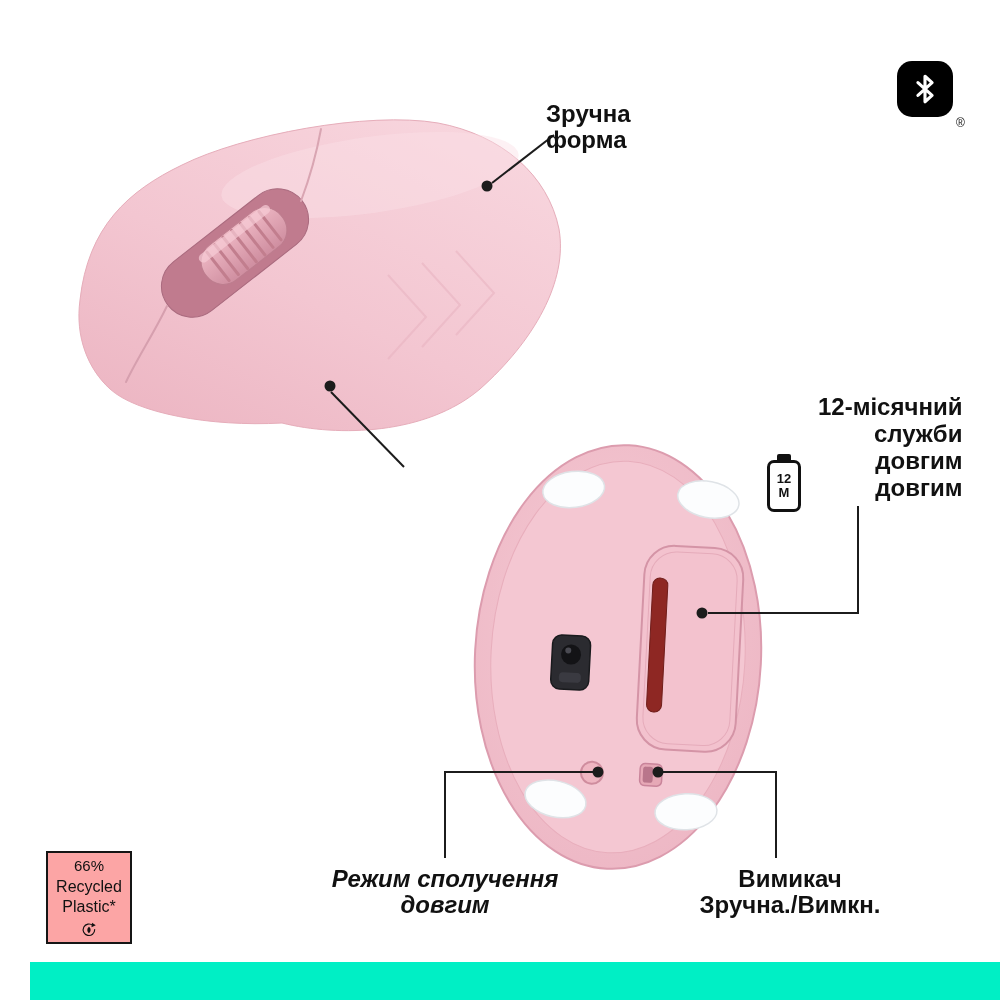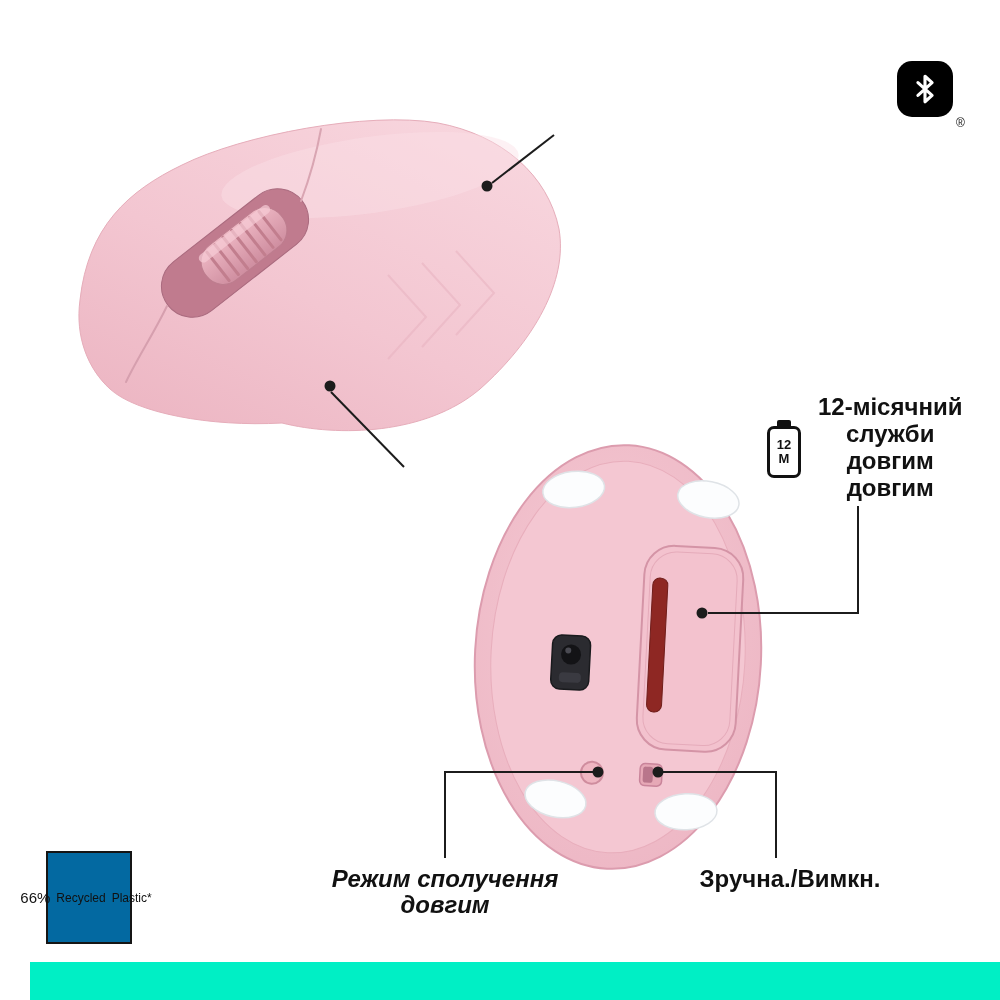--- a/index.html
+++ b/index.html
@@ -18,48 +18,48 @@
   .callout-line{ stroke: var(--color-callout_line, #1c1c1c); stroke-width:2; fill:none; }
   .callout-dot { fill: var(--color-callout_line, #161616); }
   .accent-bar  { position:absolute; left:30px; top:962px; width:970px; height:38px;
                  background: var(--color-accent_bar, #00efc5); }
 
   .callout {
     position:absolute; font-weight:700; font-size:24px; line-height:26px; color:#111;
     letter-spacing:0;
   }
   .callout.center { text-align:center; }
-  .callout.right-block { text-align:center; line-height:27px; }
+  .callout.right-block { text-align:right; line-height:27px; }
 
   .battery-icon {
-    position:absolute; left:767px; top:426px; width:34px; height:52px;
+    position:absolute; left:767px; top:460px; width:34px; height:52px;
     border:3px solid #111; border-radius:7px; background:#fff;
     display:flex; flex-direction:column; align-items:center; justify-content:center;
   }
   .battery-icon::before {
     content:""; position:absolute; top:-9px; left:50%; transform:translateX(-50%);
     width:14px; height:6px; background:#111; border-radius:2px 2px 0 0;
   }
   .battery-icon span { font-size:13px; font-weight:700; line-height:14px; }
 
   .bt-badge {
     position:absolute; left:897px; top:61px; width:56px; height:56px;
     background:#000; border-radius:15px;
     display:flex; align-items:center; justify-content:center;
   }
   .bt-reg { position:absolute; left:956px; top:116px; font-size:12px; font-weight:400; }
 
   .recycle-badge {
     position:absolute; left:46px; top:851px; width:86px; height:93px;
-    border:2.5px solid #151515; background:#0369a1;
-    display:flex; flex-direction:row; align-items:center; justify-content:center;
+    border:2.5px solid #151515; background:#fca5a5;
+    display:flex; flex-direction:column; align-items:center; justify-content:center;
     gap:6px; padding:4px 2px;
   }
   .recycle-badge .pct   { font-size:15px; line-height:17px; font-weight:400; }
-  .recycle-badge .small { font-size:12px; line-height:14px; font-weight:400; }
+  .recycle-badge .small { font-size:16px; line-height:14px; font-weight:400; }
   .recycle-badge svg { margin-top:2px; }
 </style>
 </head>
 <body>
 
 <div class="canvas">
 
   <svg class="art" width="1000" height="1000" viewBox="0 0 1000 1000">
     <defs>
       <linearGradient id="gTopBody" x1="0.85" y1="0" x2="0.1" y2="1">
@@ -151,40 +151,45 @@
       <polyline class="callout-line" points="600,772 445,772 445,858"></polyline>
       <polyline class="callout-line" points="660,772 776,772 776,858"></polyline>
       <circle class="callout-dot" cx="487" cy="186" r="5.5"></circle>
       <circle class="callout-dot" cx="330" cy="386" r="5.5"></circle>
       <circle class="callout-dot" cx="702" cy="613" r="5.5"></circle>
       <circle class="callout-dot" cx="598" cy="772" r="5.5"></circle>
       <circle class="callout-dot" cx="658" cy="772" r="5.5"></circle>
     </g>
   </svg>
 
+  <div class="callout" style="left:546px; top:101px;">
+    <div>Зручна</div>
+    <div>форма</div>
+  </div>
 
 
   <div class="callout right-block" style="left:818px; top:393px;">
     <div>12-місячний</div>
     <div>служби</div>
     <div>довгим</div>
     <div>довгим</div>
   </div>
 
   <div class="battery-icon">
     <span>12</span>
     <span>М</span>
   </div>
 
   <div class="callout center" style="left:315px; top:866px; width:260px;font-style:italic;">
     <div>Режим сполучення</div>
     <div>довгим</div>
   </div>
 
   <div class="callout center" style="left:675px; top:866px; width:230px;">
+    <div>Вимикач</div>
     <div>Зручна./Вимкн.</div>
   </div>
 
   <div class="bt-badge">
     <svg width="34" height="34" viewBox="0 0 24 24">
       <path d="M 7 7.5 L 17 16.5 L 12 21 L 12 3 L 17 7.5 L 7 16.5" fill="none" stroke="#fff" stroke-width="2.2" stroke-linejoin="round" stroke-linecap="round"></path>
     </svg>
   </div>
   <div class="bt-reg">®</div>
 

